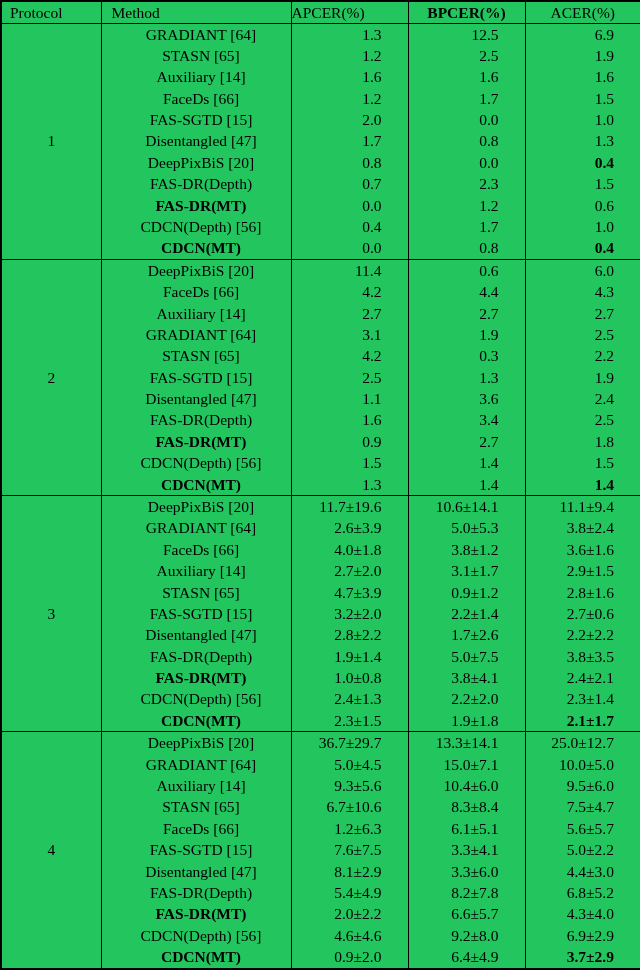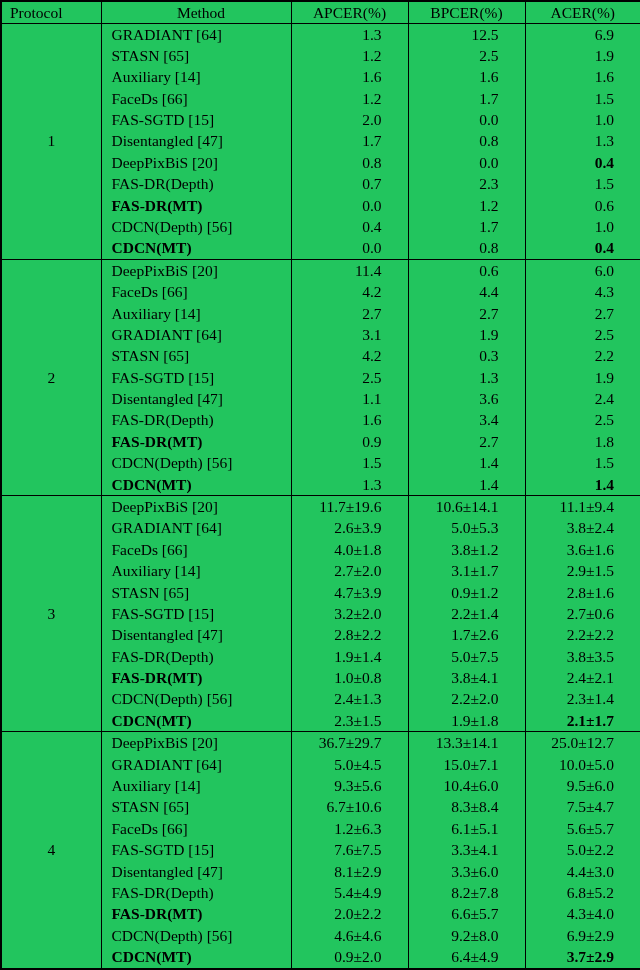--- a/index.html
+++ b/index.html
@@ -29,26 +29,26 @@
     border-right: 1px solid #000;
     padding: 0;
     line-height: 1.25;
     white-space: nowrap;
     overflow: hidden;
     font-weight: normal;
     vertical-align: middle;
   }
   thead th { border-bottom: 1px solid #000; height: 22px; }
   th.col-0 { width: 100px; text-align: left; padding-left: 8px; }
-  th.col-1 { width: 190px; text-align: center; padding-left: 10px; margin-top: 20px; }
-  th.col-2 { width: 117px; text-align: center; }
-  th.col-3 { width: 117px; text-align: center; }
+  th.col-1 { width: 190px; text-align: left; padding-left: 10px; margin-top: 20px; }
+  th.col-2 { width: 117px; text-align: left; }
+  th.col-3 { width: 117px; text-align: center; font-weight: bold; }
   th.col-4 { width: 116px; text-align: center; margin-left: 34px; }
   td.protocol-cell { text-align: center; vertical-align: middle; }
-  td.method-cell  { text-align: left; padding-left: 10px; }
+  td.method-cell  { text-align: center; padding-left: 10px; }
   td.num-cell     { text-align: right; padding-right: 26px; }
   tr.group-start td { border-top: 1.5px solid #000; }
   .bold { font-weight: bold; }
 </style>
 </head>
 <body>
 
 <div class="page">
   <table class="results">
     <thead>

